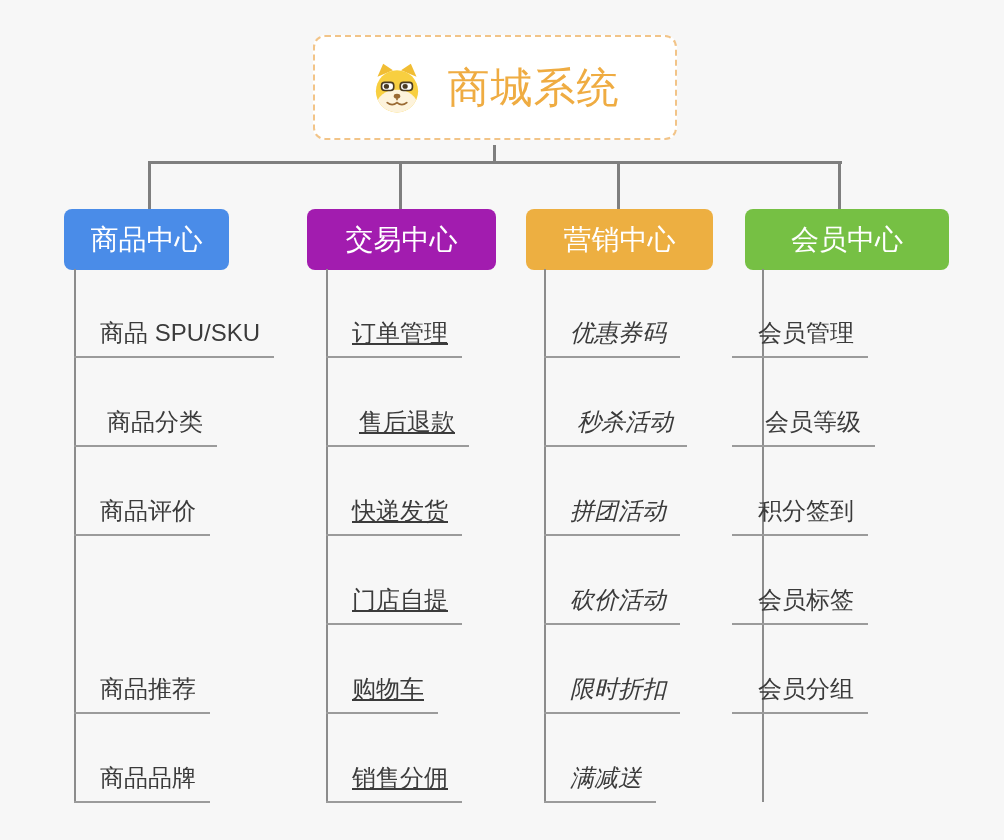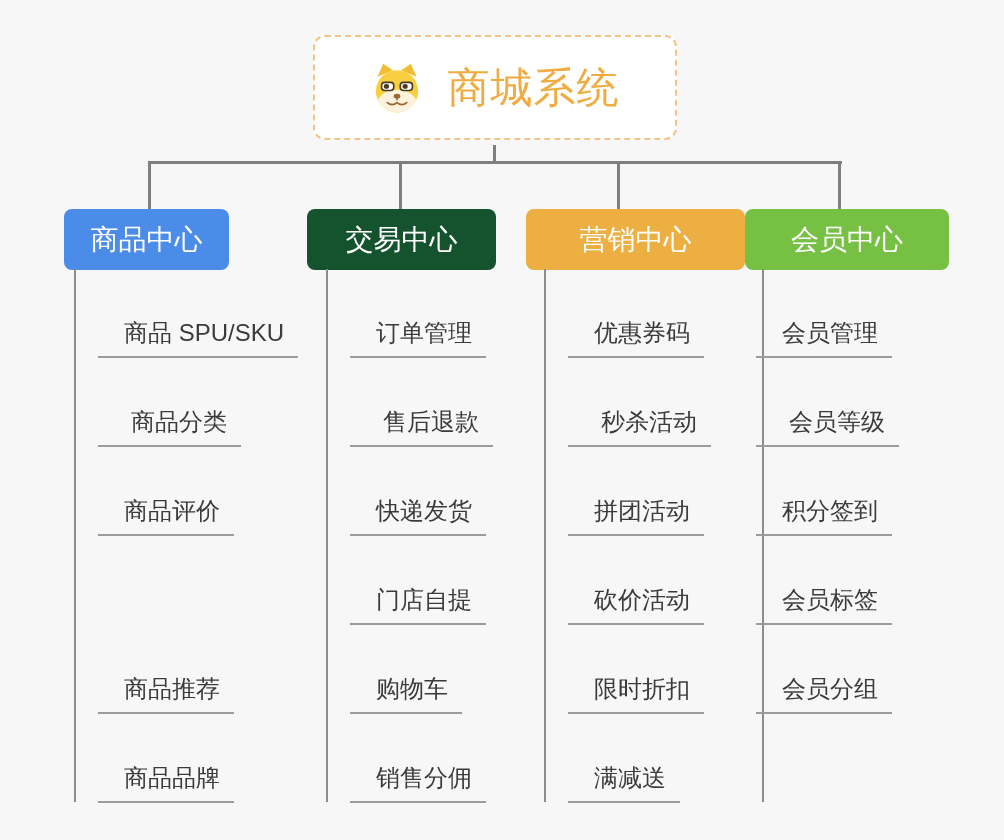--- a/index.html
+++ b/index.html
@@ -35,33 +35,32 @@
   .root-title{font-size:42px;color:#efac42;letter-spacing:1px;}
   .doge{width:52px;height:52px;display:inline-block;}
 
   
   .branch{
     position:absolute;top:209px;height:61px;line-height:61px;
     border-radius:8px;color:#ffffff;font-size:28px;text-align:center;
   }
   .b1{left:64px;width:165px;}
   .b2{left:307px;width:189px;}
-  .b3{left:526px;width:219px;}
+  .b3{left:526px;width:187px;}
   .b4{left:745px;width:204px;}
 
   
   .child{
     position:absolute;
     font-size:24px;color:#3b3b3b;
     padding:0 14px 7px 26px;
     border-bottom:2px solid #9b9b9b;
     white-space:nowrap;
-    margin-left:24px;
   }
-  .c1{left:74px;} .c2{left:326px;} .c3{left:544px;} .c4{left:732px;text-align:center;}
+  .c1{left:74px;} .c2{left:326px;text-decoration:underline;} .c3{left:544px;font-style:italic;} .c4{left:732px;text-align:center;}
   .r1{top:317px;} .r2{top:406px;padding-left:33px;} .r3{top:495px;}
   .r4{top:584px;} .r5{top:673px;} .r6{top:762px;}
 </style>
 </head>
 <body>
 
 <div class="canvas">
 
   <div class="line stem"></div>
   <div class="line bus"></div>
@@ -90,21 +89,21 @@
         <ellipse cx="42" cy="30" rx="3.2" ry="3" fill="#4a3b22"></ellipse>
         <ellipse cx="32" cy="42" rx="4" ry="3" fill="#9a6a33"></ellipse>
         <path d="M20,50 Q26,55 32,50 Q38,55 44,50" fill="none" stroke="#9a6a33" stroke-width="2.2" stroke-linecap="round"></path>
         <path d="M32,42 L32,47" fill="none" stroke="#9a6a33" stroke-width="2"></path>
       </svg>
     </span>
     <span class="root-title">商城系统</span>
   </div>
 
   <div class="branch b1" style="background-color: rgb(74, 140, 232);">商品中心</div>
-  <div class="branch b2" style="background-color: #14532d;">交易中心</div>
+  <div class="branch b2" style="background-color: #a21caf;">交易中心</div>
   <div class="branch b3" style="background-color: rgb(237, 175, 65);">营销中心</div>
   <div class="branch b4" style="background-color: rgb(118, 192, 68);">会员中心</div>
 
   <div class="vline v1"></div>
   <div class="vline v2"></div>
   <div class="vline v3"></div>
   <div class="vline v4"></div>
 
   <div class="child c1 r1">商品 SPU/SKU</div>
   <div class="child c1 r2">商品分类</div>

